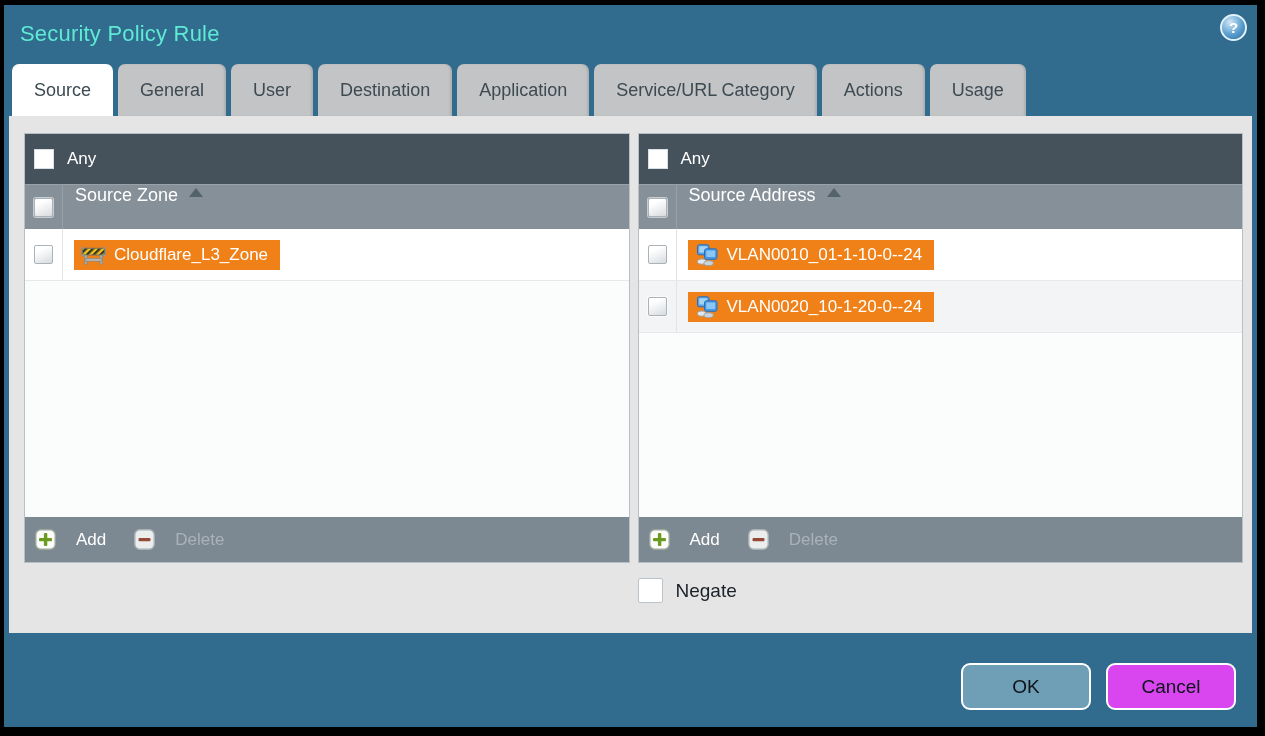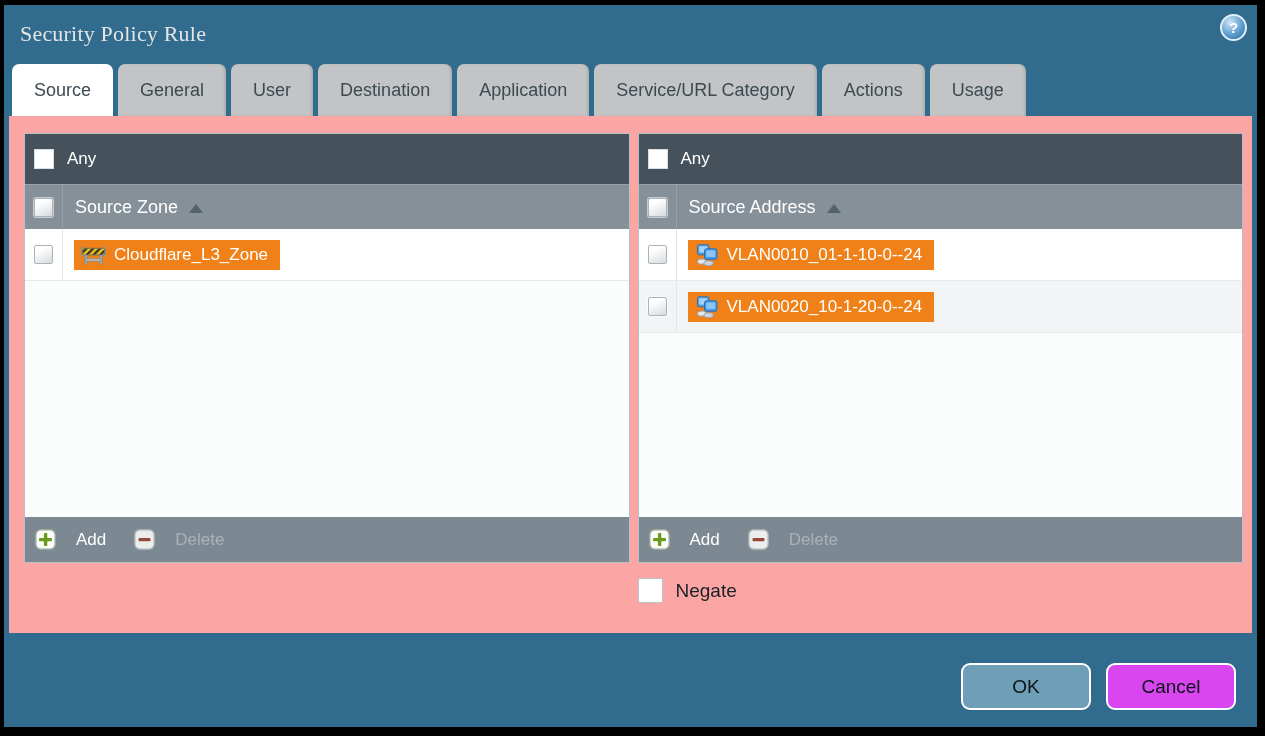--- a/index.html
+++ b/index.html
@@ -3,39 +3,39 @@
 <meta charset="utf-8">
 <style>
   * { margin:0; padding:0; box-sizing:border-box; }
   html,body { width:1265px; height:736px; }
   body { font-family:"Liberation Sans", sans-serif; }
 
   .screen { width:1265px; height:736px; background:#000; padding:5px 8px 9px 4px; }
   .dialog { width:100%; height:100%; background:#316b8d; display:flex; flex-direction:column; position:relative; }
 
   .titlebar { height:58px; display:flex; align-items:center; padding:0 12px 0 16px; position:relative; flex:none; }
-  .title { color:#e5e5e5; font-size:22px; letter-spacing:.2px;font-family:Liberation Serif, serif; }
+  .title { color:#5eead4; font-size:22px; letter-spacing:.2px; }
   .help { position:absolute; right:10px; top:9px; width:27px; height:27px; border-radius:50%;
           background:radial-gradient(circle at 35% 28%, #cfe7f6, #5b9dcd 55%, #2a6aa0);
           border:2px solid #e2f1fa; color:#fff; font-weight:bold; font-size:15px;
           display:flex; align-items:center; justify-content:center; cursor:pointer; }
 
   .tabbar { height:53px; display:flex; align-items:stretch; gap:5px; padding:1px 8px 0 8px; flex:none; }
   .tab { background:#c3c4c5; color:#3d4a52; font-size:18px; padding:0 22px; display:flex; align-items:center;
          border-radius:7px 7px 0 0; box-shadow:inset -2px 0 2px rgba(0,0,0,.10); cursor:pointer; white-space:nowrap; }
   .tab.active { background:#fff; box-shadow:none; }
 
-  .body { background:#fca5a5; margin:0 5px; height:517px; padding:17px 9px 0 15px; flex:none; }
+  .body { background:#e5e5e5; margin:0 5px; height:517px; padding:17px 9px 0 15px; flex:none; }
   .panels { display:flex; gap:8px; }
   .panel { flex:1; height:430px; display:flex; flex-direction:column; border:1px solid #b7c0c5; }
 
   .any-header { height:50px; background:#45525b; display:flex; align-items:center; padding-left:9px; flex:none; }
   .any-label { color:#fff; font-size:17px; margin-left:13px; }
 
-  .col-header { height:45px; background:#859099; display:flex; align-items:center; flex:none; border-top:1px solid #98a2aa; }
+  .col-header { height:45px; background:#859099; display:flex; align-items:flex-start; flex:none; border-top:1px solid #98a2aa; }
   .cbcol { width:38px; align-self:stretch; display:flex; align-items:center; justify-content:center; flex:none; }
   .col-header .cbcol { border-right:1px solid #97a1a8; }
   .col-title { color:#fff; font-size:18px; margin-left:12px; }
   .sort-tri { width:0; height:0; border-left:7px solid transparent; border-right:7px solid transparent;
               border-bottom:9px solid #54626c; margin-left:11px; margin-top:3px; }
 
   .list { flex:1; background:#fbfcfc; overflow:hidden; }
   .row { height:52px; display:flex; align-items:center; background:#fff; border-bottom:1px solid #e6e8e9; }
   .row.alt { background:#f3f4f5; }
   .row .cbcol { border-right:1px solid #e2e5e6; align-self:stretch; }

